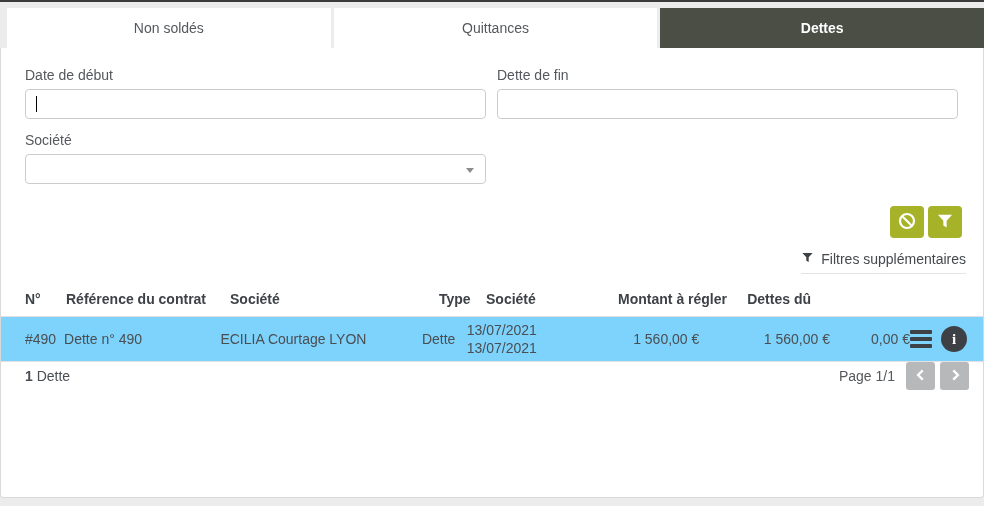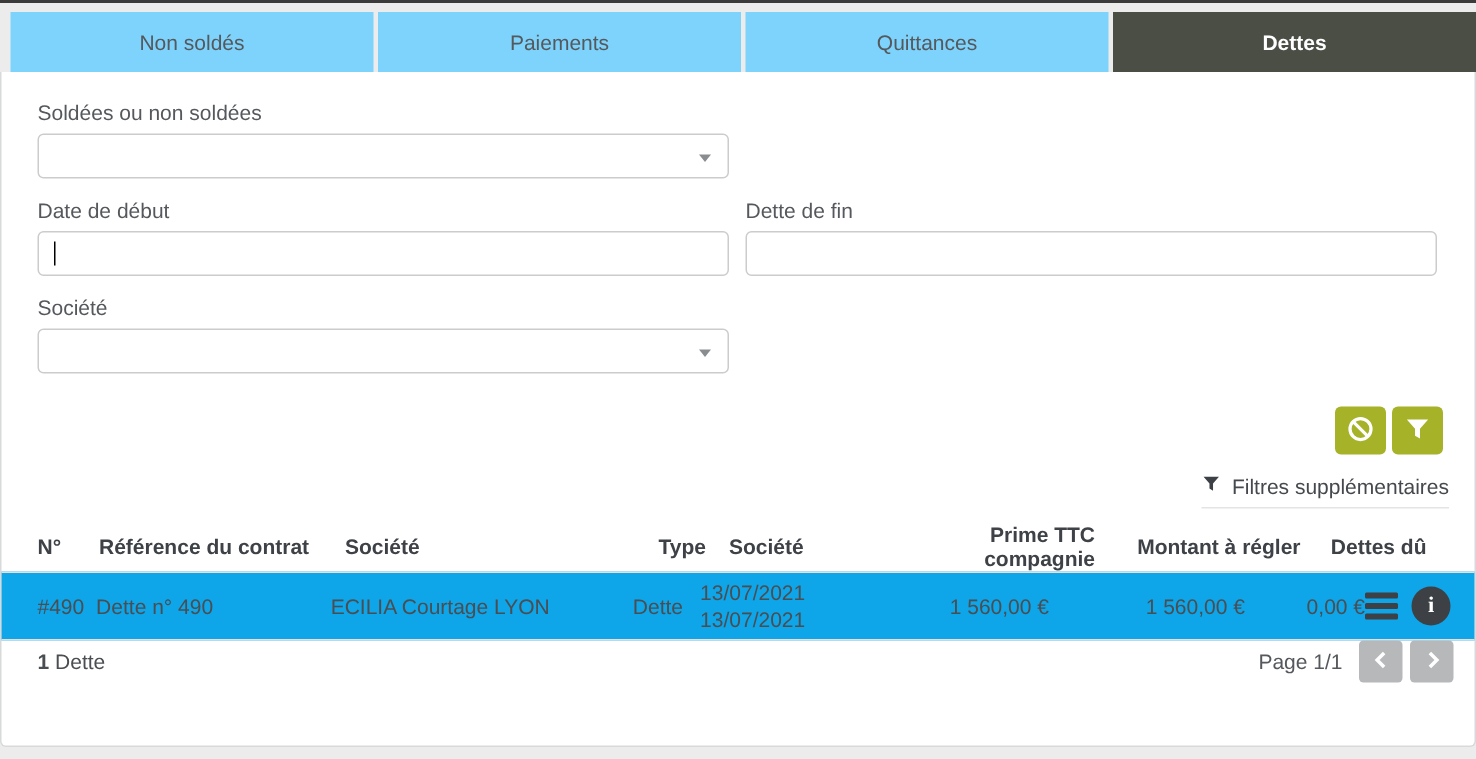--- a/index.html
+++ b/index.html
@@ -12,21 +12,21 @@
     overflow:hidden;
   }
   .top-line { height:2px; background:#3b3b3b; }
   .tab-bar {
     display:flex; gap:3px;
     margin:6px 0 0 7px;
     height:40px;
   }
   .tab {
     flex:1;
-    background:#7dd3fc;
+    background:#ffffff;
     color:#55585c;
     display:flex; align-items:center; justify-content:center;
     font-size:14px;
     cursor:pointer;
   }
   .tab.active { background:#4a4e45; color:#ffffff; font-weight:bold; }
   .panel {
     background:#ffffff;
     border-left:1px solid #d8d9db;
     border-right:1px solid #d8d9db;
@@ -91,21 +91,21 @@
     cursor:pointer;
   }
   .table { margin-top:8px; }
   .t-row {
     display:flex; align-items:center;
     padding:0 16px 0 24px;
   }
   .t-head { height:34px; font-weight:bold; color:#3e4247; }
   .t-data {
     height:46px;
-    background:#0ea5e9;
+    background:#7dd3fc;
     border-top:1px solid #e1e1e3;
     border-bottom:1px solid #e1e1e3;
     color:#4a4e52;
   }
   .c-num   { width:41px; }
   .c-ref   { width:164px; }
   .c-soc   { width:161px; }
   .c-type  { width:47px;margin-left:48px; }
   .c-per   { width:104px; line-height:18px; }
   .c-prime { width:140px; text-align:right; }
@@ -135,37 +135,26 @@
     cursor:pointer;
   }
 </style>
 </head>
 <body>
 
 <div class="top-line"></div>
 
 <div class="tab-bar">
   <div class="tab">Non soldés</div>
-  <div class="tab">Paiements</div>
   <div class="tab">Quittances</div>
   <div class="tab active">Dettes</div>
 </div>
 
 <div class="panel">
 
-  <div class="form-grid">
-    <div>
-      <span class="field-label">Soldées ou non soldées</span>
-      <div class="select-box">
-        <span></span>
-        <span class="select-caret"></span>
-      </div>
-    </div>
-    <div></div>
-  </div>
 
   <div class="form-grid">
     <div>
       <span class="field-label">Date de début</span>
       <div class="text-input">
         <span class="text-caret"></span>
         <span></span>
       </div>
     </div>
     <div>
@@ -216,21 +205,20 @@
     </div>
   </div>
 
   <div class="table">
     <div class="t-row t-head">
       <div class="c-num">N°</div>
       <div class="c-ref">Référence du contrat</div>
       <div class="c-soc">Société</div>
       <div class="c-type">Type</div>
       <div class="c-per">Société</div>
-      <div class="c-prime">Prime TTC compagnie</div>
       <div class="c-mont">Montant à régler</div>
       <div class="c-rest">Dettes dû</div>
       <div class="c-act"></div>
     </div>
 
     <div class="t-row t-data">
       <div class="c-num">#490</div>
       <div class="c-ref">Dette n° 490</div>
       <div class="c-soc">ECILIA Courtage LYON</div>
       <div class="c-type">Dette</div>

